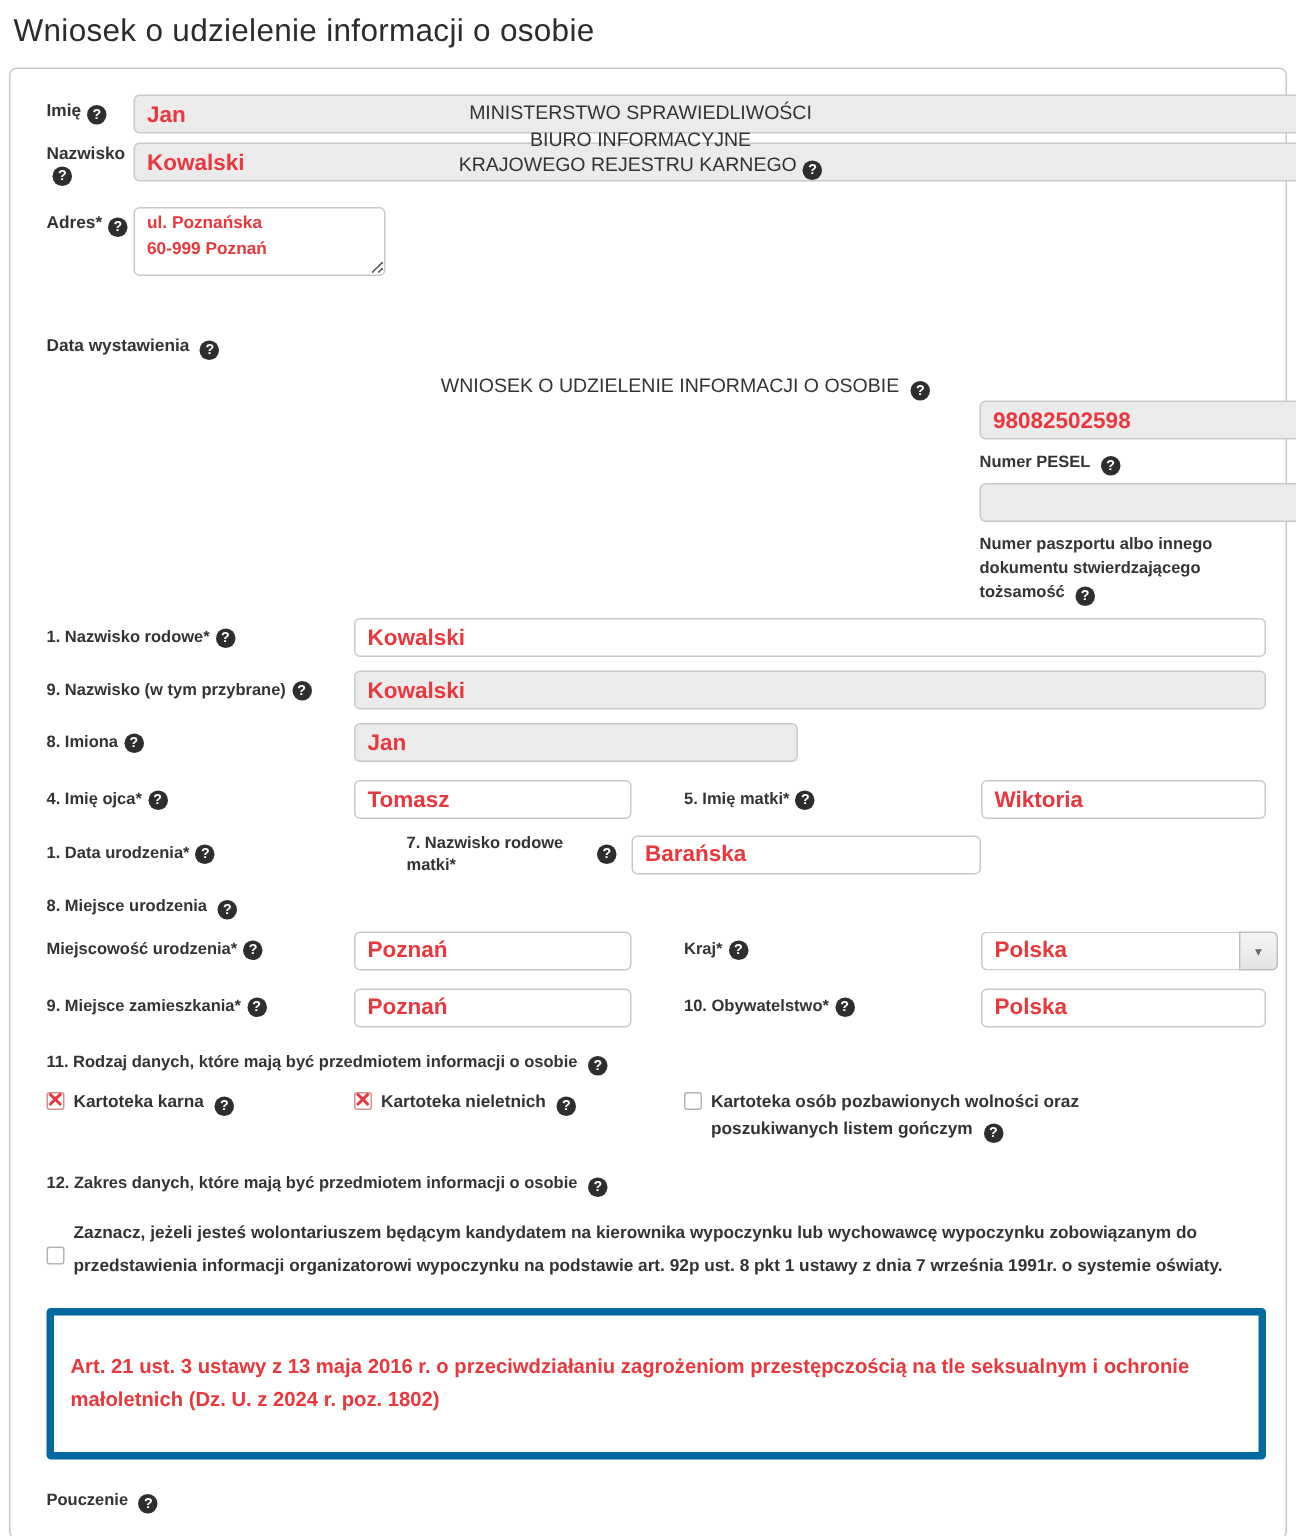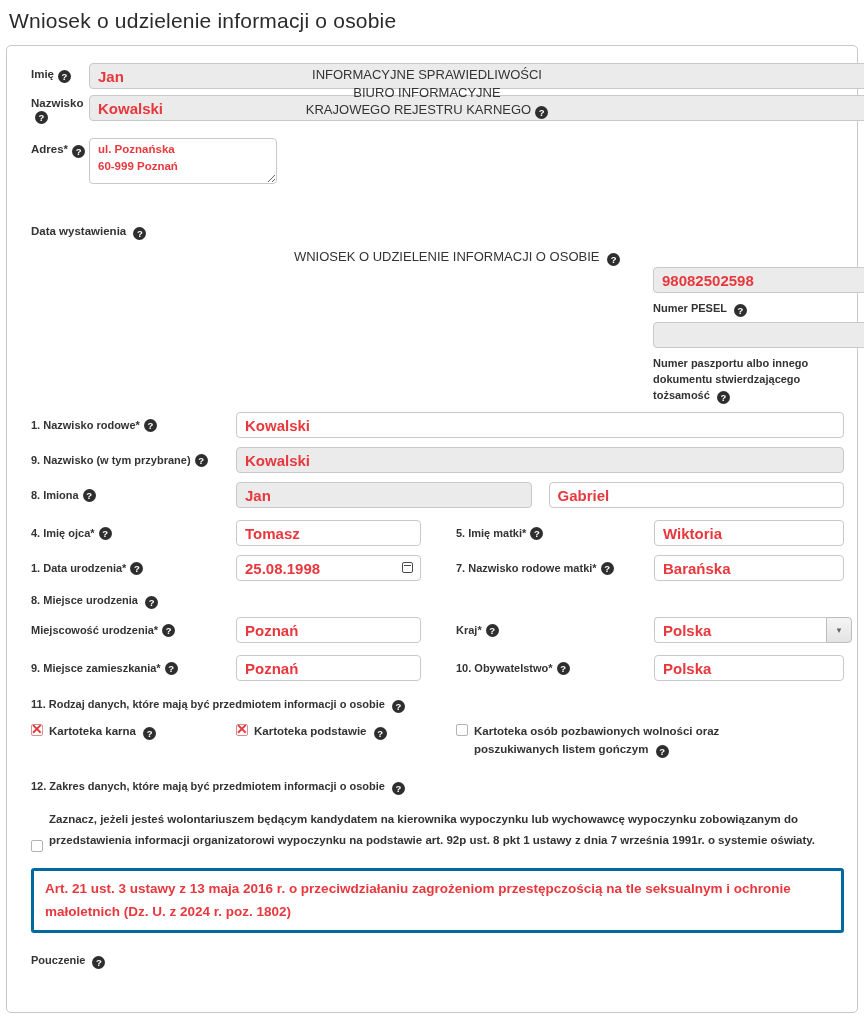--- a/index.html
+++ b/index.html
@@ -49,21 +49,21 @@
 
   
   .top { position: relative; height: 366px; }
   .top .fld-label { position: absolute; font-size: 11.5px; font-weight: bold; }
   .lbl-imie { left: 24px; top: 22px; }
   .lbl-nazwisko { left: 24px; top: 51px; width: 56px; }
   .lbl-adres { left: 24px; top: 97px; }
   .inp-imie  { position: absolute; left: 82px; top: 17px; width: 192px; height: 23px; font-size: 17px; }
   .inp-nazwisko { position: absolute; left: 82px; top: 49px; width: 192px; height: 23px; font-size: 17px; }
   .ta-adres {
-    position: absolute; left: 82px; top: 92px; width: 188px; height: 46px;
+    position: absolute; left: 82px; top: 92px; width: 168px; height: 46px;
     font-size: 11.5px; line-height: 1.5; resize: both; overflow: auto;
   }
   .ministry {
     position: absolute; left: 250px; top: 20px; width: 340px;
     text-align: center; font-size: 13px; color: #333; line-height: 1.35;
   }
   .lbl-issue { left: 24px; top: 179px; font-size: 11.5px; }
   .wniosek-title {
     position: absolute; left: 220px; top: 203px; width: 460px;
     text-align: center; font-size: 13px; color: #333;
@@ -94,26 +94,26 @@
   .combo { display: flex; width: 198px; }
   .combo input { border-radius: 4px 0 0 4px; border-right: none; flex: 1; min-width: 0; }
   .combo-btn {
     width: 26px; height: 26px; background: linear-gradient(#f5f5f5, #e3e3e3);
     border: 1px solid #bdbdbd; border-radius: 0 4px 4px 0; cursor: pointer;
     font-size: 9px; color: #666; text-align: center; line-height: 24px;
   }
   .s11-opts { display: grid; grid-template-columns: 205px 220px 340px; margin: 10px 0 4px; }
   .cb-item { display: flex; align-items: flex-start; font-size: 11.5px; font-weight: bold; line-height: 1.55; }
   .cb-item .cb { margin-top: 1px; }
-  .s12-opt { display: flex; align-items: flex-end; margin: 14px 0 0; }
+  .s12-opt { display: flex; align-items: center; margin: 14px 0 0; }
   .s12-opt .txtb { font-size: 11.5px; font-weight: bold; line-height: 1.9; max-width: 800px; }
   .s12-opt .cb { margin-top: 5px; }
   .legal-box {
-    margin-top: 16px; border: 3px solid #0369a1; border-radius: 3px;
-    padding: 7px 11px; color: #e8383d; font-size: 13.5px; font-weight: bold;
+    margin-top: 16px; border: 5px solid #0369a1; border-radius: 3px;
+    padding: 23px 11px; color: #e8383d; font-size: 13.5px; font-weight: bold;
     line-height: 1.65;
   }
   .pouczenie-lbl { margin-top: 20px; font-size: 11px; }
   .mt16 { margin-top: 16px; }
 </style>
 </head>
 <body>
 
 <h1 class="page-title">Wniosek o udzielenie informacji o osobie</h1>
 
@@ -131,21 +131,21 @@
     </div>
     <input class="txt gray inp-nazwisko" disabled="" value="Kowalski" style="">
 
     <div class="fld-label lbl-adres">
       <span>Adres*</span><span class="help"></span>
     </div>
     <textarea class="txt ta-adres" style="">ul. Poznańska
 60-999 Poznań</textarea>
 
     <div class="ministry">
-      <span style="display:block">INFORMACYJNE SPRAWIEDLIWOŚCI</span>
+      <span style="display:block">MINISTERSTWO SPRAWIEDLIWOŚCI</span>
       <span style="display:block">BIURO INFORMACYJNE</span>
       <span style="display:inline">KRAJOWEGO REJESTRU KARNEGO</span><span class="help"></span>
     </div>
 
     <div class="fld-label lbl-issue">
       <span>Data wystawienia</span> <span class="help"></span>
     </div>
 
     <div class="wniosek-title">
       <span>WNIOSEK O UDZIELENIE INFORMACJI O OSOBIE</span> <span class="help"></span>
@@ -180,45 +180,40 @@
       <input class="txt gray" disabled="" value="Kowalski" style="">
     </div>
 
     <div class="row">
       <div class="lbl lblc">
         <span>8. Imiona</span>
           <span class="help"></span>
       </div>
       <div class="split2">
         <input class="txt gray" disabled="" value="Jan" style="">
-        <input class="txt" value="Gabriel" style="">
       </div>
     </div>
 
     <div class="row row-4col" style="margin-top:12px">
       <div class="lbl lblc">
         <span>4. Imię ojca*</span>
           <span class="help"></span>
       </div>
       <input class="txt" value="Tomasz" style="">
       <div class="lbl lblc lbl2">
         <span>5. Imię matki*</span>
           <span class="help"></span>
       </div>
       <input class="txt" value="Wiktoria" style="">
     </div>
 
     <div class="row row-4col">
       <div class="lbl lblc">
         <span>1. Data urodzenia*</span>
           <span class="help"></span>
-      </div>
-      <div class="date-wrap">
-        <input class="txt" value="25.08.1998" style="">
-        <span class="cal-icon"></span>
       </div>
       <div class="lbl lblc lbl2">
         <span>7. Nazwisko rodowe matki*</span>
           <span class="help"></span>
       </div>
       <input class="txt" value="Barańska" style="">
     </div>
 
     <div class="lbl sect-lbl" style="margin-top:12px">
       <span>8. Miejsce urodzenia</span> <span class="help"></span>
@@ -256,21 +251,21 @@
     <div class="lbl sect-lbl mt16">
       <span>11. Rodzaj danych, które mają być przedmiotem informacji o osobie</span> <span class="help"></span>
     </div>
     <div class="s11-opts">
       <div class="cb-item">
         <span class="cb checked"></span>
         <span><span>Kartoteka karna</span> <span class="help"></span></span>
       </div>
       <div class="cb-item">
         <span class="cb checked"></span>
-        <span><span>Kartoteka podstawie</span> <span class="help"></span></span>
+        <span><span>Kartoteka nieletnich</span> <span class="help"></span></span>
       </div>
       <div class="cb-item">
         <span class="cb"></span>
         <span><span>Kartoteka osób pozbawionych wolności oraz poszukiwanych listem gończym</span> <span class="help"></span></span>
       </div>
     </div>
 
     <div class="lbl sect-lbl" style="margin-top:20px">
       <span>12. Zakres danych, które mają być przedmiotem informacji o osobie</span> <span class="help"></span>
     </div>

